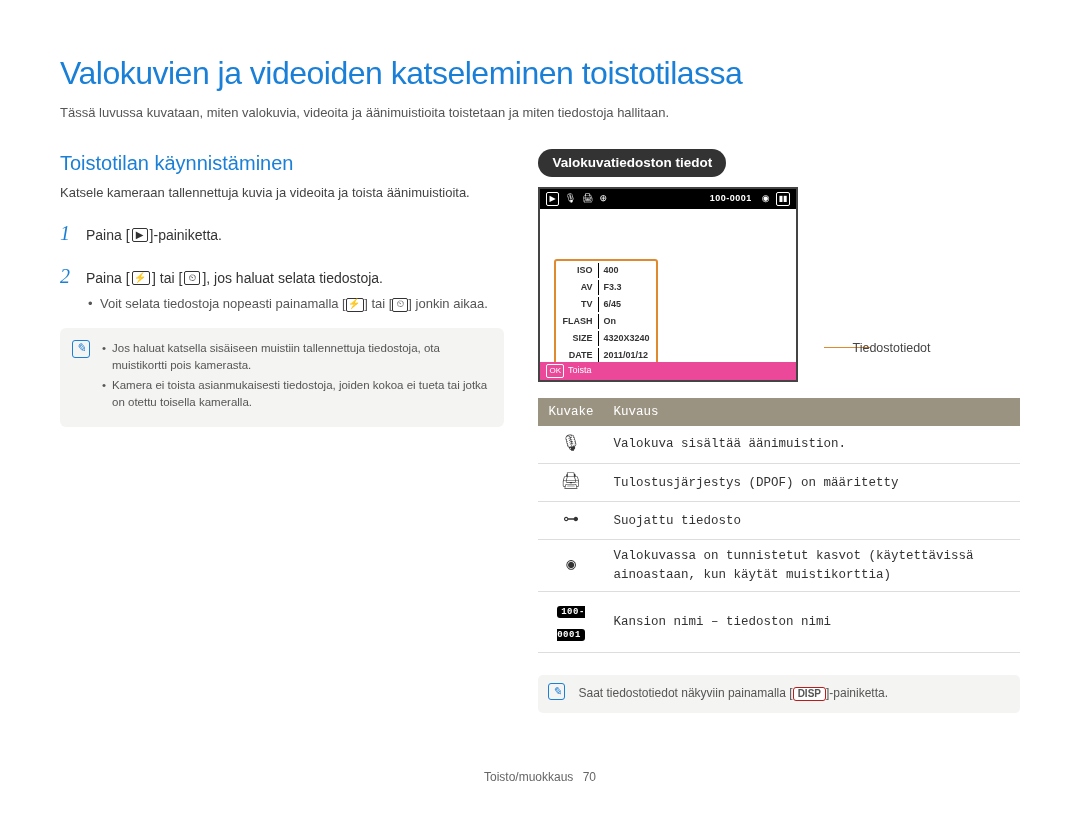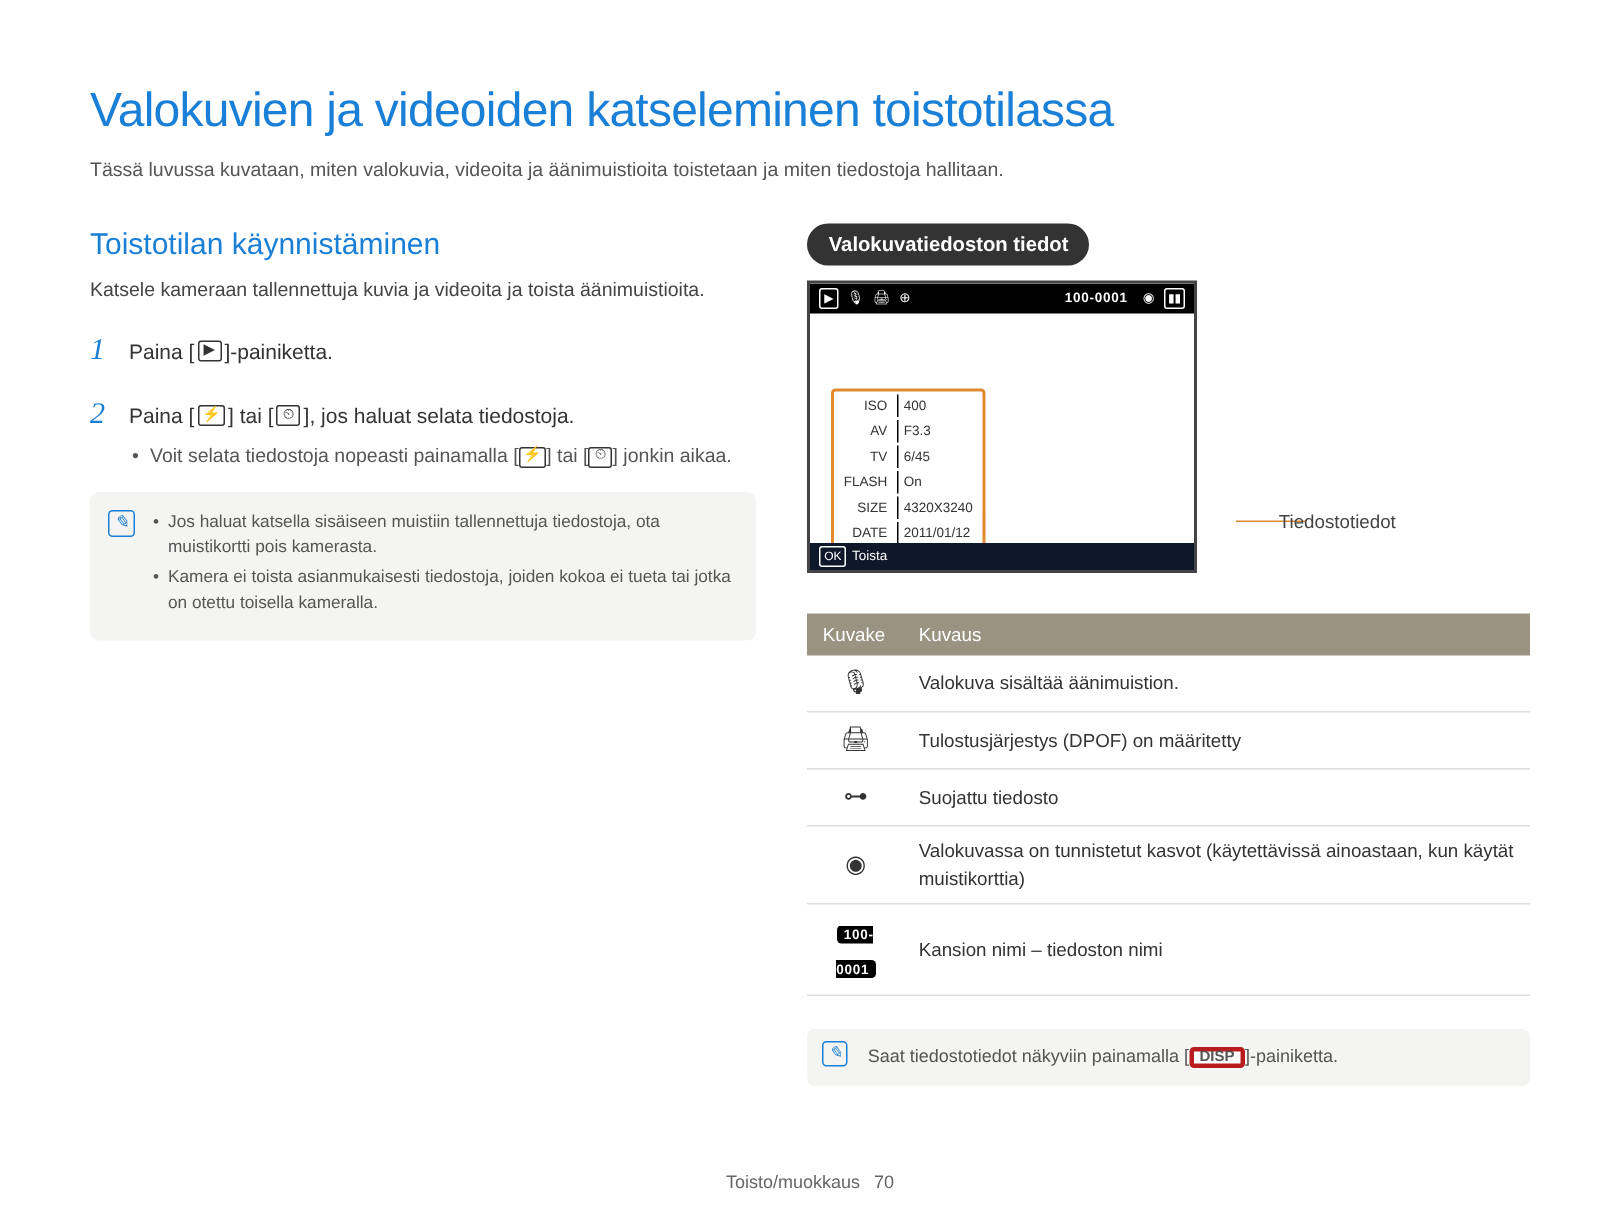--- a/index.html
+++ b/index.html
@@ -88,21 +88,21 @@
     height: 14px;
     min-width: 16px;
     padding: 0 2px;
     vertical-align: middle;
     background: #fff;
   }
   .btn-pill {
     display: inline-flex;
     align-items: center;
     justify-content: center;
-    border: 3px solid #b91c1c;
+    border: 1px solid #b91c1c;
     border-radius: 3px;
     font-size: 10px;
     font-weight: bold;
     height: 14px;
     padding: 0 4px;
     vertical-align: middle;
     background: #fff;
   }
 
   .note-box {
@@ -167,21 +167,21 @@
     display: flex;
     align-items: center;
     padding: 0 6px;
     gap: 6px;
     font-size: 9px;
   }
   .lcd-bot {
     position: absolute;
     bottom: 0; left: 0; right: 0;
     height: 18px;
-    background: #0f172a;
+    background: #ec4899;
     color: #fff;
     font-size: 9px;
     display: flex;
     align-items: center;
     padding: 0 6px;
     gap: 4px;
   }
   .lcd-top .mini-icon, .lcd-bot .mini {
     border: 1px solid #fff;
     color: #fff;
@@ -199,21 +199,21 @@
     font-size: 9px;
   }
   .lcd-info {
     position: absolute;
     top: 70px;
     left: 14px;
     border: 2px solid #e08a2f;
     border-radius: 3px;
     background: #fff;
     font-size: 9px;
-    font-weight: normal;
+    font-weight: bold;
   }
   .lcd-info table td { padding: 1px 4px; }
   .lcd-info td:first-child { text-align: right; }
   .lcd-info .divider { border-left: 1px solid #000; }
 
   .leader-line {
     position: absolute;
     top: 160px;
     left: 286px;
     width: 46px;
@@ -223,22 +223,23 @@
     position: absolute;
     top: 152px;
     left: 314px;
     font-size: 12.5px;
     color: #444;
   }
 
   table.icon-table {
     border-collapse: collapse;
     width: 100%;
-    margin-top: 27px;
+    margin-top: 16px;
     font-size: 12.5px;
+    font-family: Liberation Mono, monospace;
   }
   table.icon-table th {
     background: #9a9382;
     color: #fff;
     font-weight: normal;
     text-align: left;
     padding: 5px 10px;
   }
   table.icon-table td {
     padding: 7px 10px;

